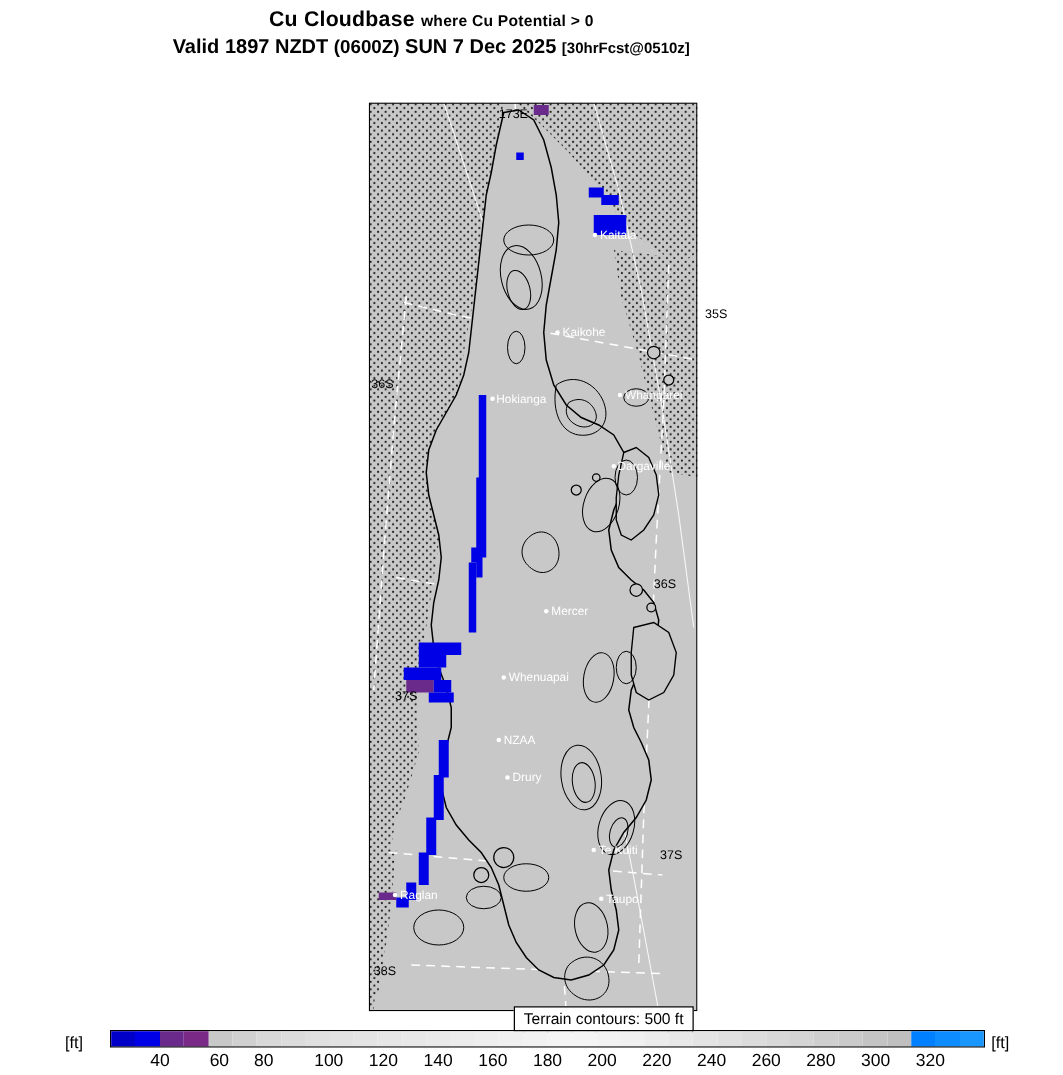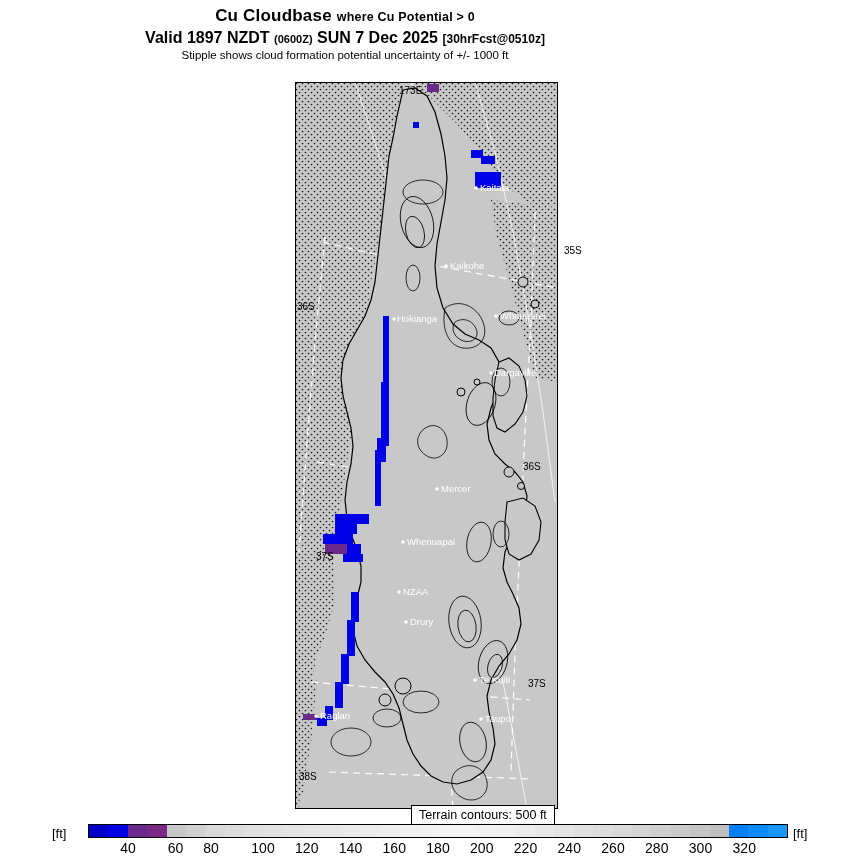--- a/index.html
+++ b/index.html
@@ -33,21 +33,21 @@
   #title-line .sub {
     font-size: 12.5px;
     font-weight: bold;
   }
   #valid-line {
     margin-top: 3px;
     font-size: 16px;
     font-weight: bold;
   }
   #valid-line .paren {
-    font-size: 11px;
+    font-size: 15px;
     font-weight: bold;
   }
   #valid-line .fcst {
     font-size: 12px;
     font-weight: bold;
   }
   #stipple-line {
     margin-top: 2px;
     font-size: 11.5px;
   }
@@ -141,21 +141,20 @@
   <div id="title-line">
     <span>Cu Cloudbase</span>
     <span class="sub">where Cu Potential &gt; 0</span>
   </div>
   <div id="valid-line">
     <span>Valid 1897 NZDT</span>
     <span class="paren">(0600Z)</span>
     <span>SUN 7 Dec 2025</span>
     <span class="fcst">[30hrFcst@0510z]</span>
   </div>
-  <div id="stipple-line">Stipple shows cloud formation potential uncertainty of +/- 1000 ft</div>
 </div>
 
 <div id="map-wrap">
   <svg id="map-svg" width="263" height="727" viewBox="0 0 263 727">
     <defs>
       <pattern id="stipple" width="6" height="6" patternUnits="userSpaceOnUse">
         <rect width="6" height="6" fill="#c8c8c8"></rect>
         <circle cx="1.5" cy="1.5" r="0.85" fill="#1a1a1a"></circle>
         <circle cx="4.5" cy="4.5" r="0.85" fill="#1a1a1a"></circle>
       </pattern>

